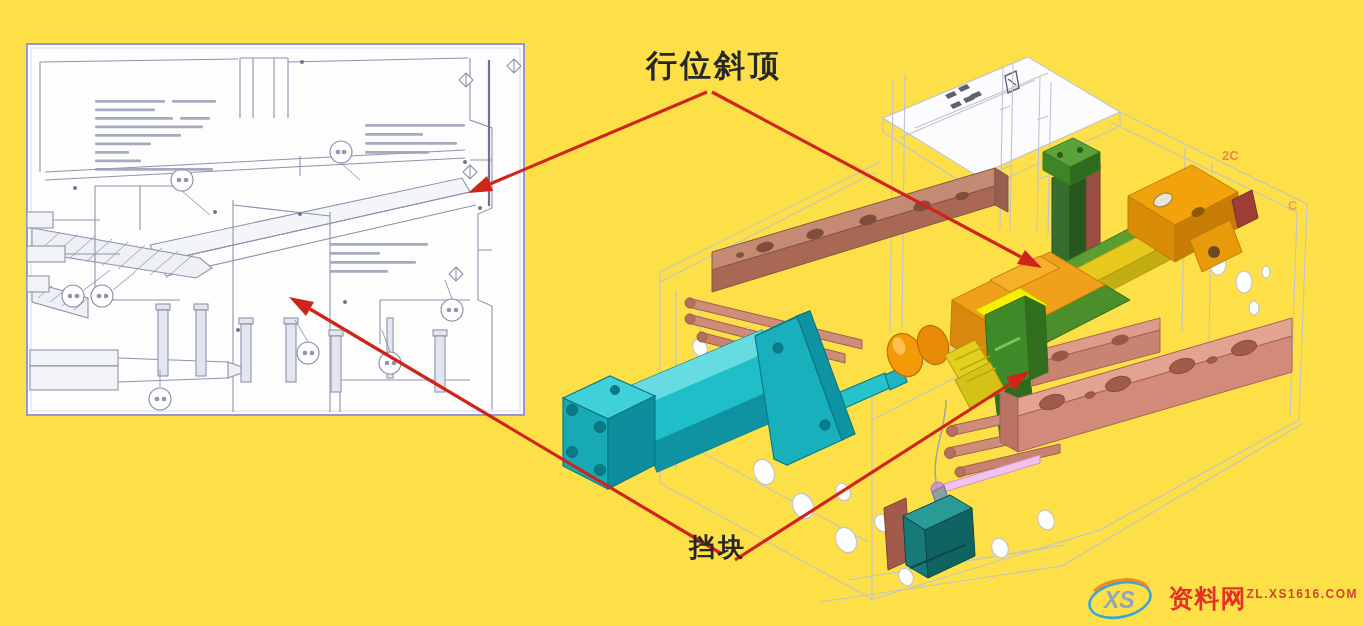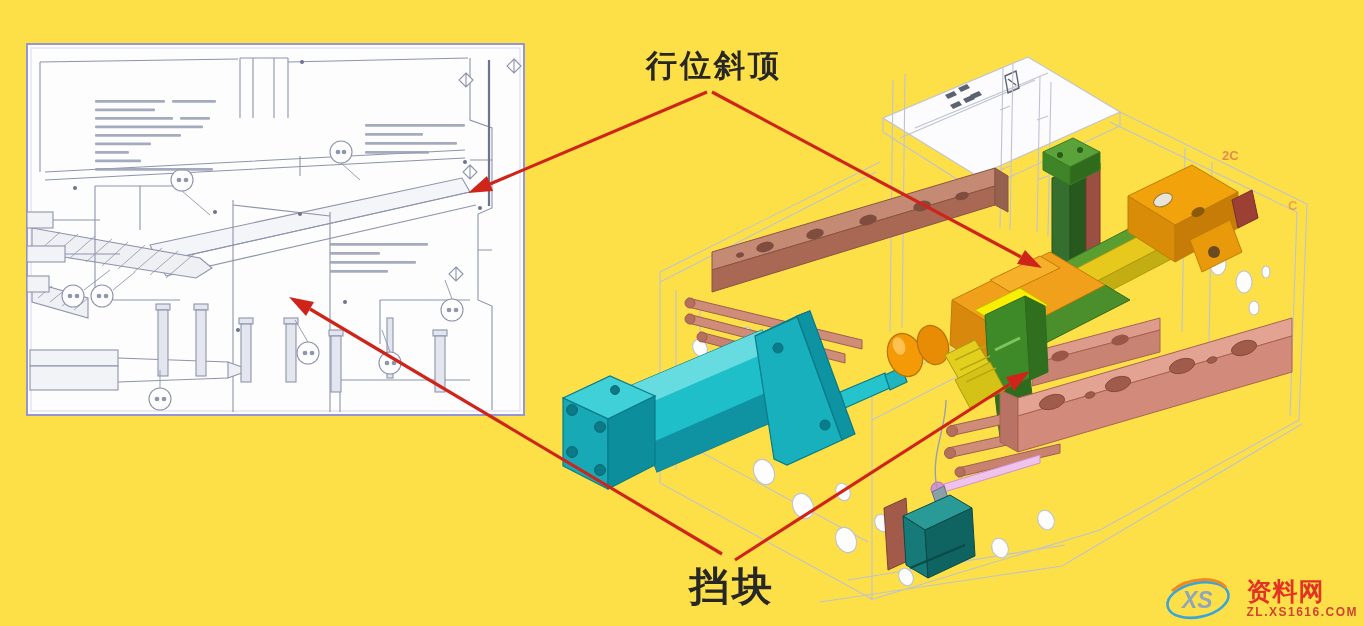--- a/index.html
+++ b/index.html
@@ -1,23 +1,23 @@
 <!DOCTYPE html>
 <html><head>
 <meta charset="utf-8">
 <style>
   html,body{margin:0;padding:0;background:#e8e8e8;}
   .canvas{position:relative;width:1364px;height:626px;background:#fde047;overflow:hidden;
           font-family:"Liberation Sans","DejaVu Sans",sans-serif;}
   .layer{position:absolute;left:0;top:0;}
   .callout{position:absolute;color:#272727;font-weight:700;letter-spacing:3px;line-height:1;}
   .callout.top{left:646px;top:50px;font-size:31px;}
-  .callout.bottom{left:689px;top:566px;font-size:40px;}
+  .callout.bottom{left:689px;top:534px;font-size:26px;}
   .watermark{position:absolute;right:6px;bottom:4px;display:flex;align-items:center;gap:12px;}
-  .wm-text{display:flex;flex-direction:column;line-height:1;}
+  .wm-text{display:flex;flex-direction:row;line-height:1;}
   .wm-site{color:#e23325;font-size:25px;font-weight:800;letter-spacing:1px;}
   .wm-url{color:#cf4433;font-size:12px;letter-spacing:1.5px;margin-top:2px;font-weight:700;}
   .redmark{position:absolute;color:rgba(208,84,72,.6);font-weight:700;}
   .redmark.m2c{left:1222px;top:148px;font-size:13px;}
   .redmark.mc{left:1288px;top:198px;font-size:13px;color:rgba(208,84,72,.42);}
 </style>
 </head>
 <body>
 
 <div class="canvas">

